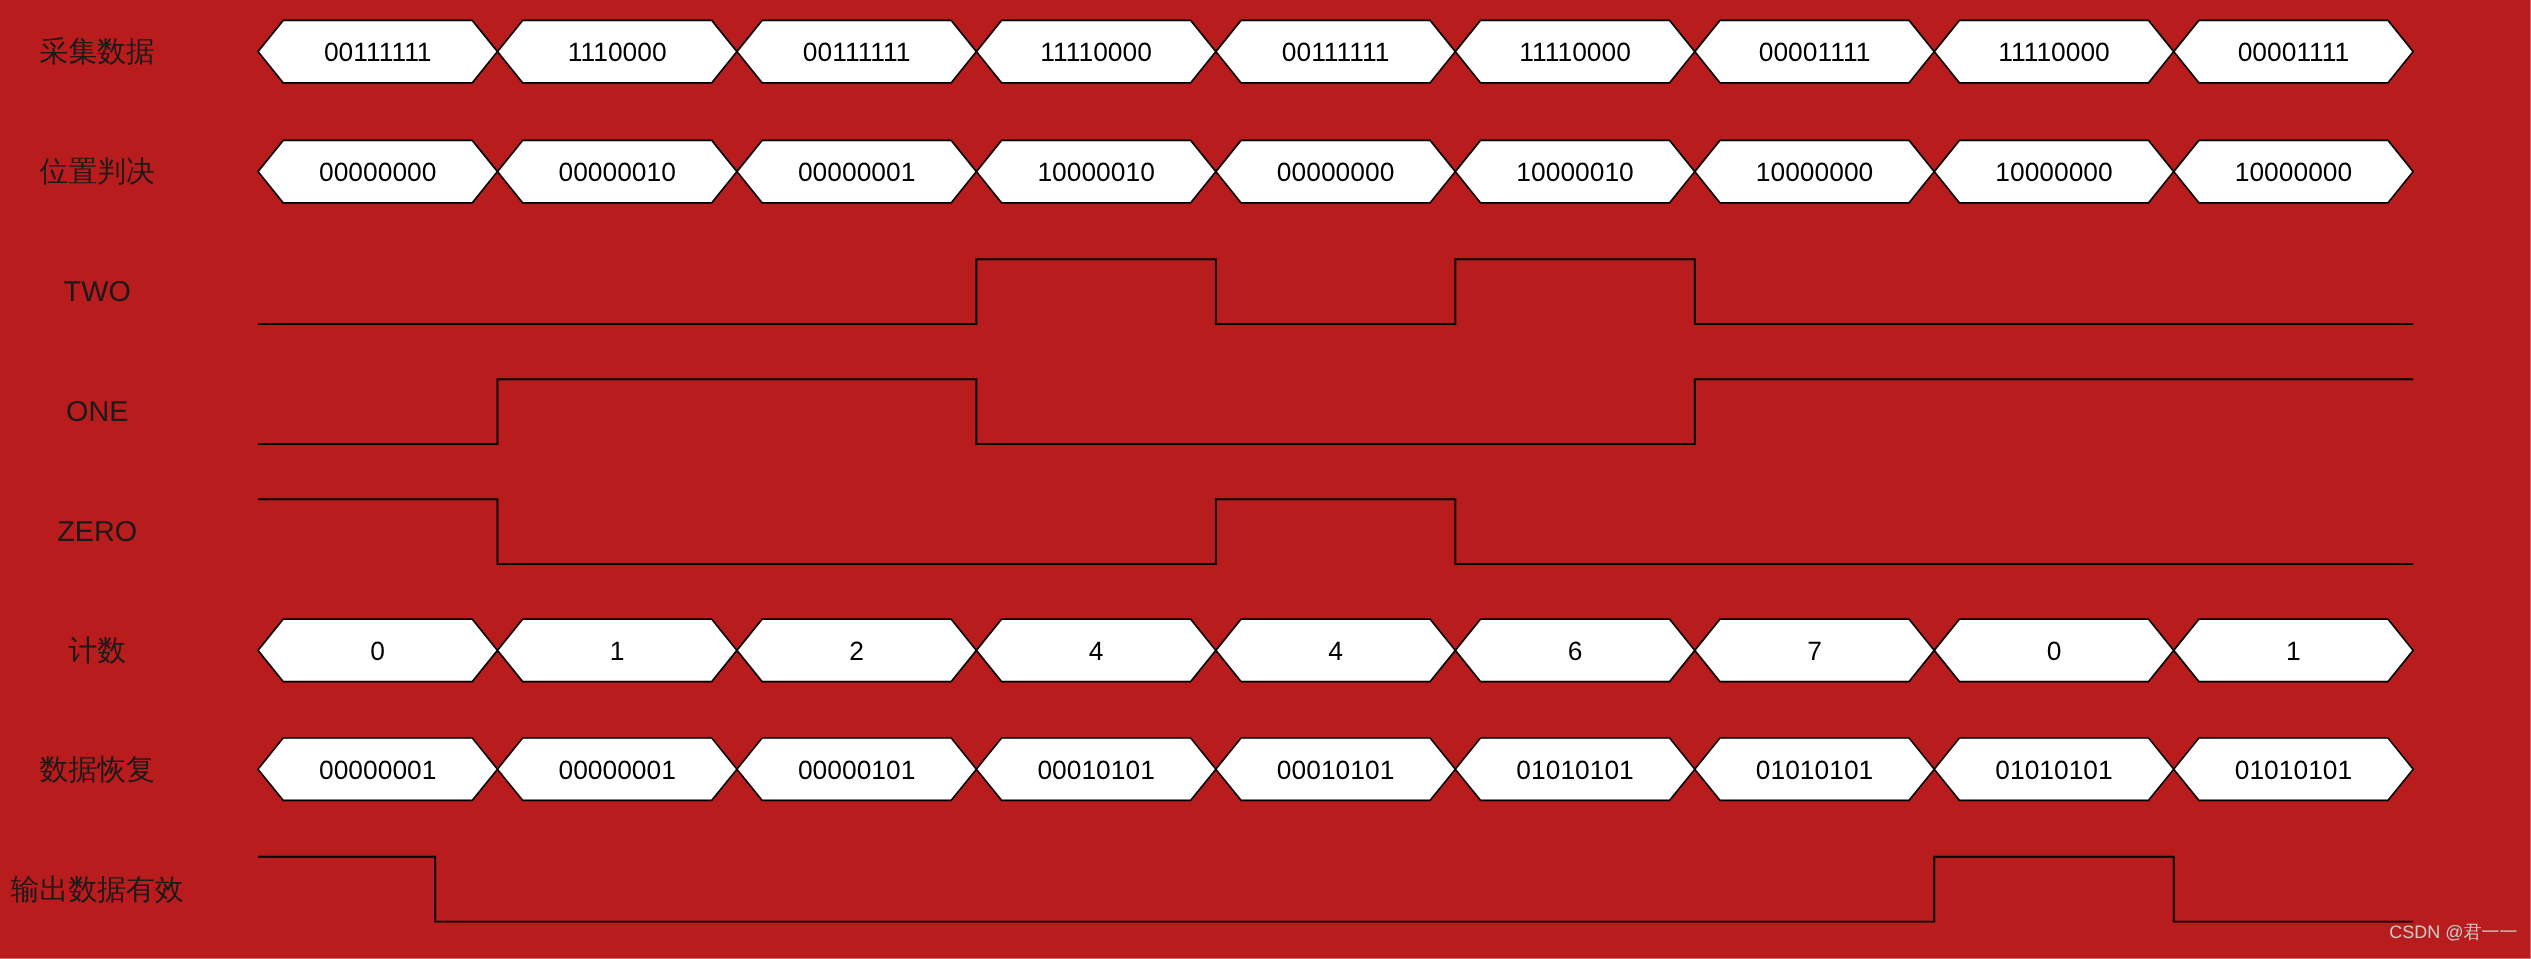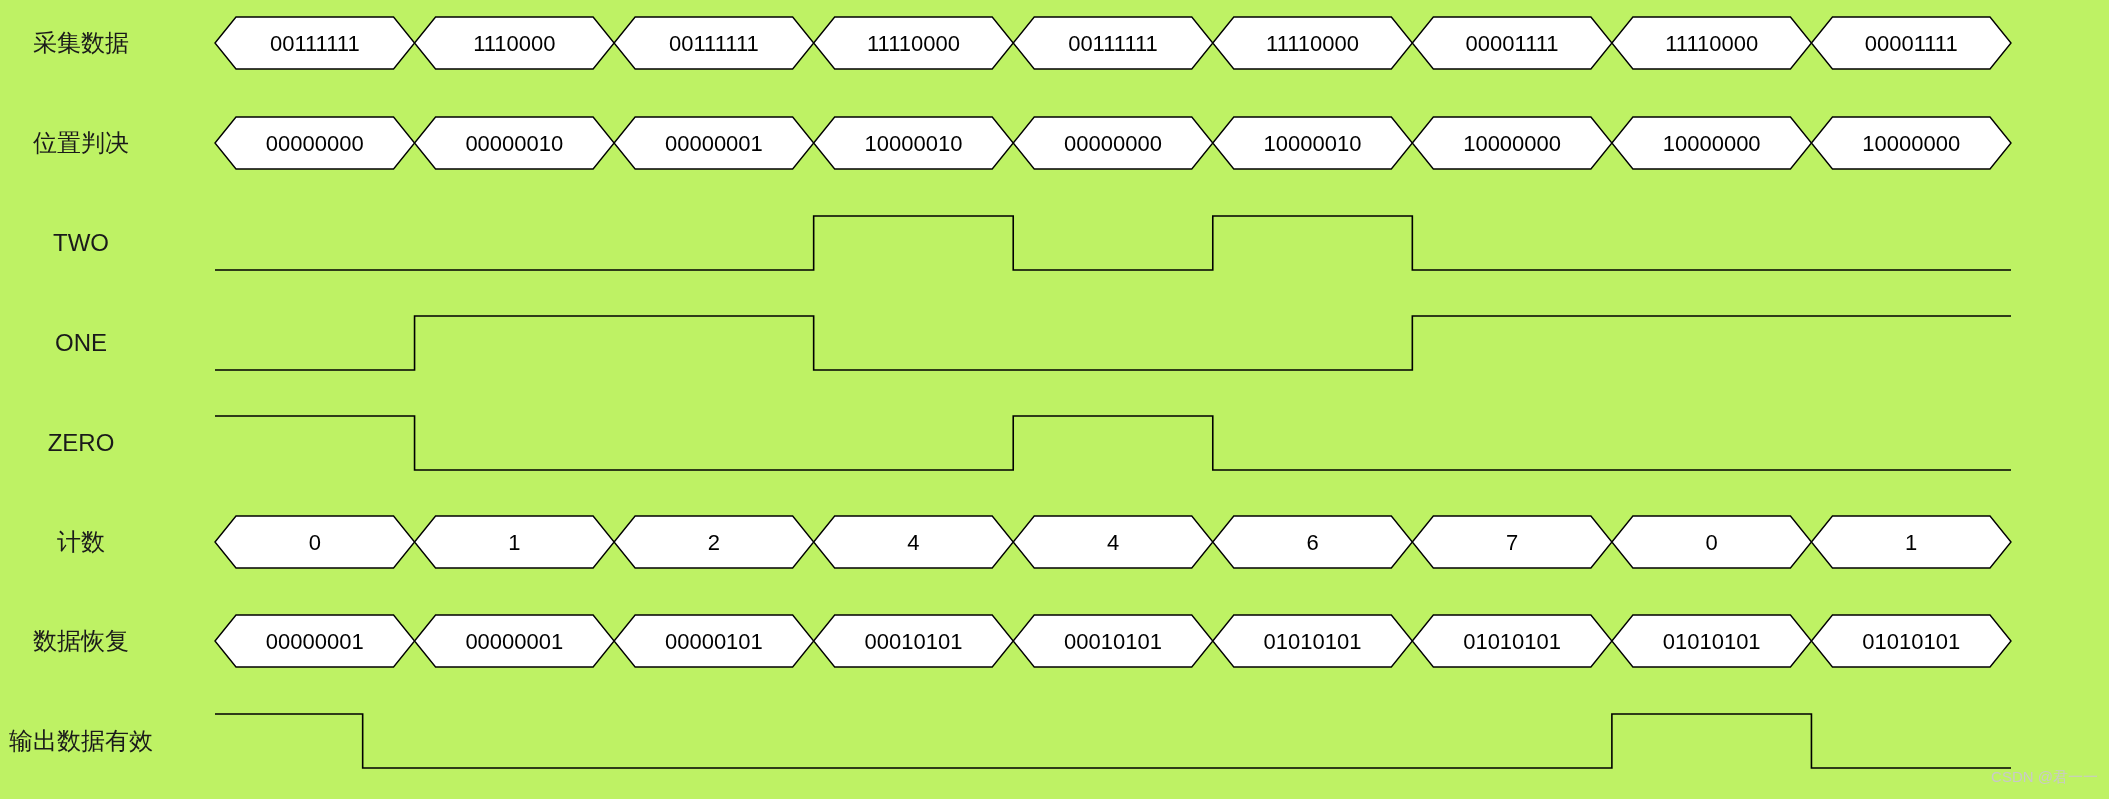--- a/index.html
+++ b/index.html
@@ -1,16 +1,16 @@
 <!DOCTYPE html>
 <html><head>
 <meta charset="utf-8">
 <style>
   html,body{margin:0;padding:0;background:#ffffff;}
-  #stage{position:relative;width:2109px;height:799px;background:#bef264;overflow:hidden;}
+  #stage{position:relative;width:2109px;height:799px;background:#b91c1c;overflow:hidden;}
   svg{display:block;}
   .row-label{font-family:"Liberation Sans","DejaVu Sans",sans-serif;font-size:24px;fill:#1a1a1a;}
   .bus-value{font-family:"Liberation Sans","DejaVu Sans",sans-serif;font-size:22px;fill:#000000;}
   .hex{fill:#ffffff;stroke:#000000;stroke-width:1.4;stroke-linejoin:miter;}
   .wave{fill:none;stroke:#000000;stroke-width:1.6;stroke-linejoin:miter;}
   .watermark{font-family:"Liberation Sans","DejaVu Sans",sans-serif;font-size:15px;fill:#c9c9c9;}
 </style>
 </head>
 <body>
 

